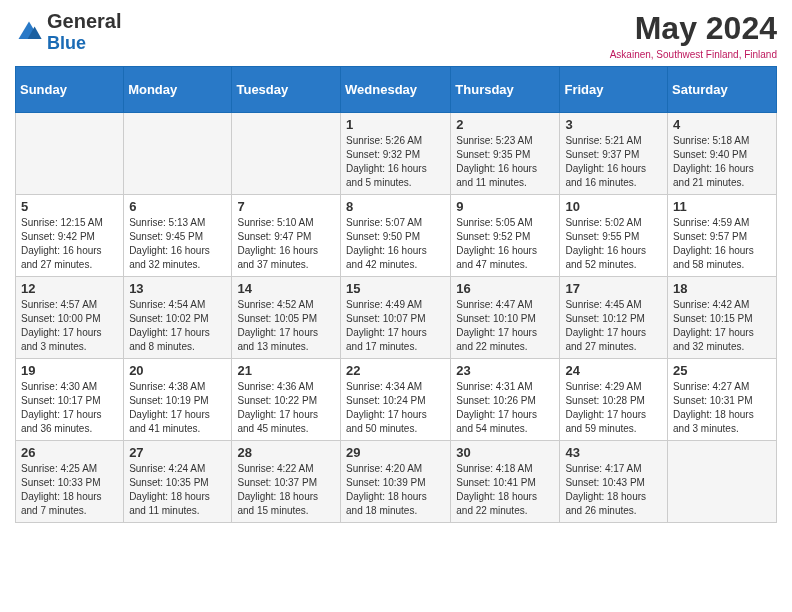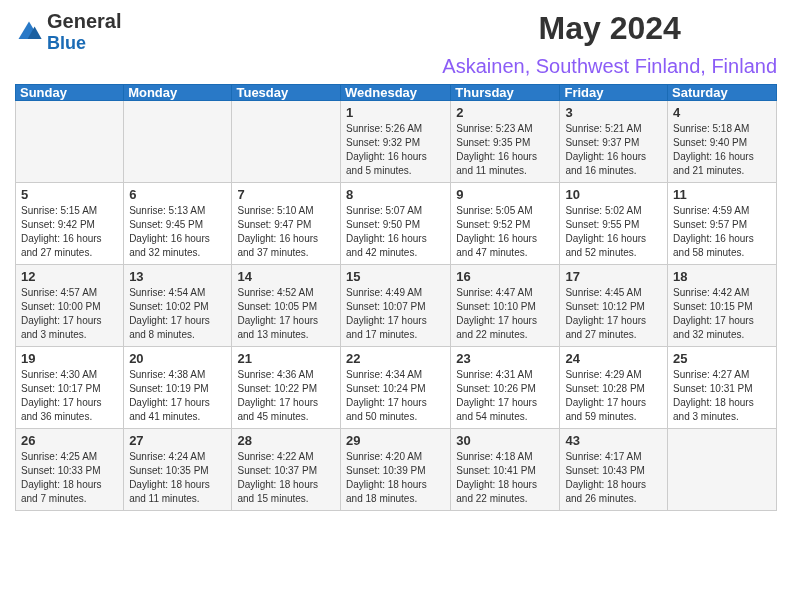--- a/index.html
+++ b/index.html
@@ -29,43 +29,43 @@
     .logo-text-blue {
       font-size: 18px;
       font-weight: bold;
       color: #1a6bb5;
     }
     .logo-icon {
       width: 28px;
       height: 28px;
     }
     .title-area {
-      text-align: center;
+      text-align: right;
     }
     .main-title {
       font-size: 32px;
       font-weight: bold;
       color: #333;
     }
     .subtitle {
-      font-size: 20px;
-      color: #8b5cf6;
-      margin-top: 8px;
+      font-size: 10px;
+      color: #be185d;
+      margin-top: 2px;
     }
     .calendar {
       width: 100%;
       border-collapse: collapse;
       border: 1px solid #ccc;
     }
     .calendar th {
       background-color: #2979c7;
       color: #fff;
       font-size: 13px;
       font-weight: bold;
-      padding: 0 4px;
+      padding: 15px 4px;
       text-align: left;
       border: 1px solid #1a6bb5;
     }
     .calendar td {
       vertical-align: top;
       border: 1px solid #ccc;
       padding: 4px 5px;
       font-size: 10.5px;
       color: #333;
       width: 113px;
@@ -156,21 +156,21 @@
           <span class="day-number">4</span>
           <div class="day-info">Sunrise: 5:18 AM
 Sunset: 9:40 PM
 Daylight: 16 hours
 and 21 minutes.</div>
         </td>
       </tr>
       <tr>
         <td>
           <span class="day-number">5</span>
-          <div class="day-info">Sunrise: 5:15 AM
+          <div class="day-info">Sunrise: 12:15 AM
 Sunset: 9:42 PM
 Daylight: 16 hours
 and 27 minutes.</div>
         </td>
         <td>
           <span class="day-number">6</span>
           <div class="day-info">Sunrise: 5:13 AM
 Sunset: 9:45 PM
 Daylight: 16 hours
 and 32 minutes.</div>

